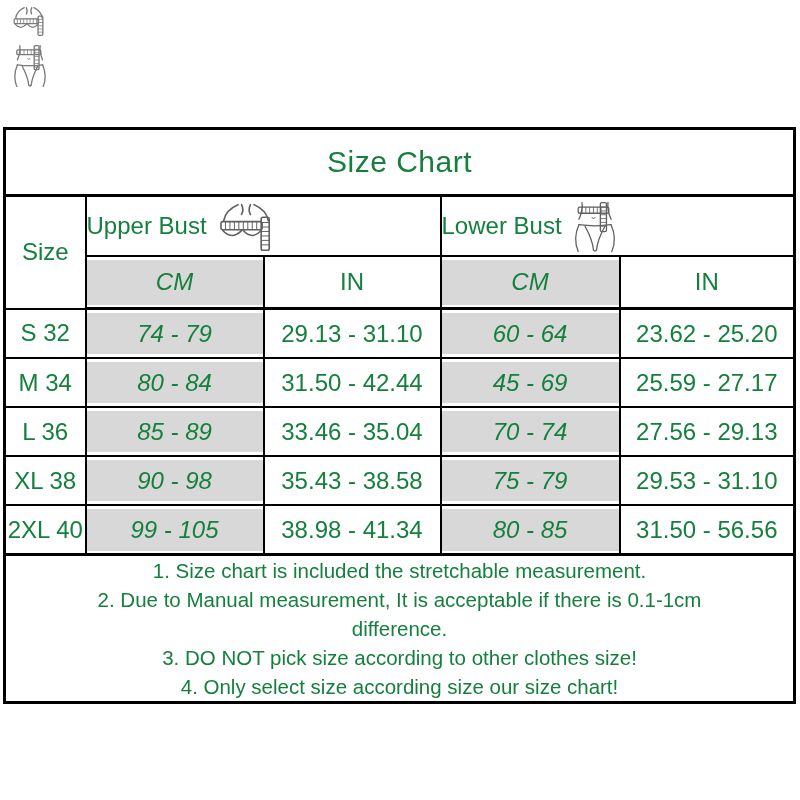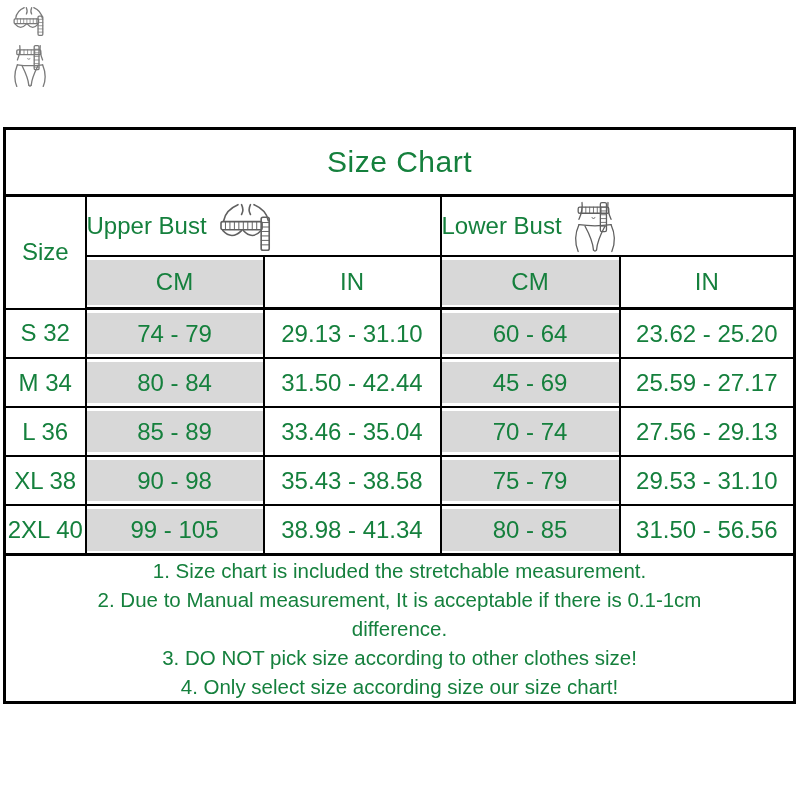--- a/index.html
+++ b/index.html
@@ -53,20 +53,21 @@
     font-size: 24px;
     border-bottom-width: 3px !important;
   }
   .data-row td { height: 41px; font-size: 24px; }
   .size-head-cell { font-size: 24px; }
 
   .shade {
     background-color: var(--shade, #d8d8d8);
     background-clip: content-box;
     padding: 3px 0 !important;
+    font-style: italic;
   }
 
   .bust-head {
     display: flex;
     align-items: center;
     gap: 10px;
   }
   .bust-head .icn { position: relative; top: 4px; }
 
   .notes-cell {

